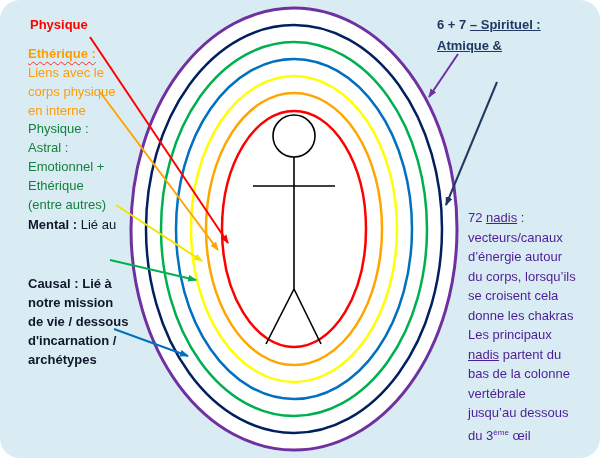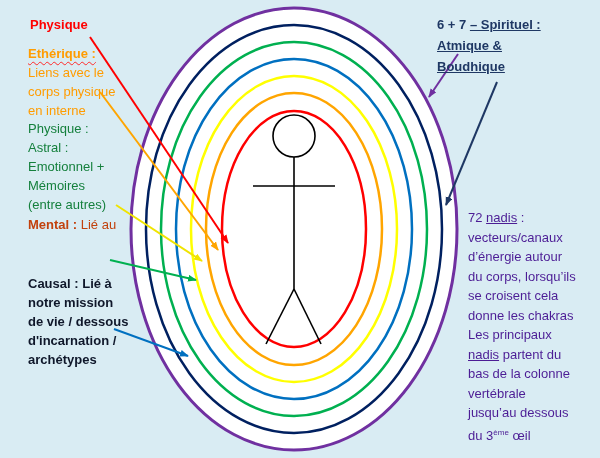--- a/index.html
+++ b/index.html
@@ -1,33 +1,34 @@
 <!DOCTYPE html>
 <html><head>
 <meta charset="utf-8">
 <style>
   html,body { margin:0; padding:0; }
   #canvas {
     position:relative; width:600px; height:458px;
     background:#d9ecf3; overflow:hidden;
     font-family:"Liberation Sans", sans-serif;
+    border-radius:20px;
   }
   #diagram { position:absolute; left:0; top:0; }
   .label { position:absolute; font-size:13px; line-height:19px; white-space:nowrap; }
   .b { font-weight:bold; }
   .u { text-decoration:underline; }
   .wavy {
     text-decoration:underline; text-decoration-style:wavy;
     text-decoration-color:#ff2a2a; text-decoration-thickness:1px;
     text-underline-offset:3px;
   }
   .c-red    { color:#ff0000; }
   .c-orange { color:#ff9c00; }
   .c-yellow { color:#15803d; }
-  .c-green  { color:#c2410c; }
+  .c-green  { color:#0f172a; }
   .c-blue   { color:#0f172a; }
   .c-navy   { color:#1f3864; }
   .c-black  { color:#4c1d95; }
   #lbl-physique  { left:30px;  top:15px;  }
   #blk-etherique { left:28px;  top:44px;  }
   #blk-astral    { left:28px;  top:119px; }
   #blk-mental    { left:28px;  top:215px; }
   #blk-causal    { left:28px;  top:274px; }
   #blk-spirituel { left:437px; top:14px;  line-height:21px; }
   #blk-nadis     { left:468px; top:208px; line-height:19.5px; }
@@ -98,21 +99,21 @@
     <div><span class="b wavy">Ethérique :</span></div>
     <div>Liens avec le</div>
     <div>corps physique</div>
     <div>en interne</div>
   </div>
 
   <div class="label c-yellow" id="blk-astral">
     <div>Physique :</div>
     <div>Astral :</div>
     <div>Emotionnel +</div>
-    <div>Mémoires</div>
+    <div>Ethérique</div>
     <div>(entre autres)</div>
   </div>
 
   <div class="label c-green" id="blk-mental">
     <div>
       <span class="b">Mental :</span>
       <span>Lié au</span>
     </div>
   </div>
 
@@ -125,21 +126,20 @@
     <div>de vie / dessous</div>
     <div>d'incarnation /</div>
     <div>archétypes</div>
   </div>
 
   <div class="label c-navy b" id="blk-spirituel">
     <div>
       <span>6 + 7 </span><span class="u">– Spirituel :</span>
     </div>
     <div><span class="u">Atmique &amp;</span></div>
-    <div><span class="u">Boudhique</span></div>
   </div>
 
   <div class="label c-black" id="blk-nadis">
     <div>
       <span>72 </span><span class="u">nadis</span><span> :</span>
     </div>
     <div>vecteurs/canaux</div>
     <div>d’énergie autour</div>
     <div>du corps, lorsqu’ils</div>
     <div>se croisent cela</div>

